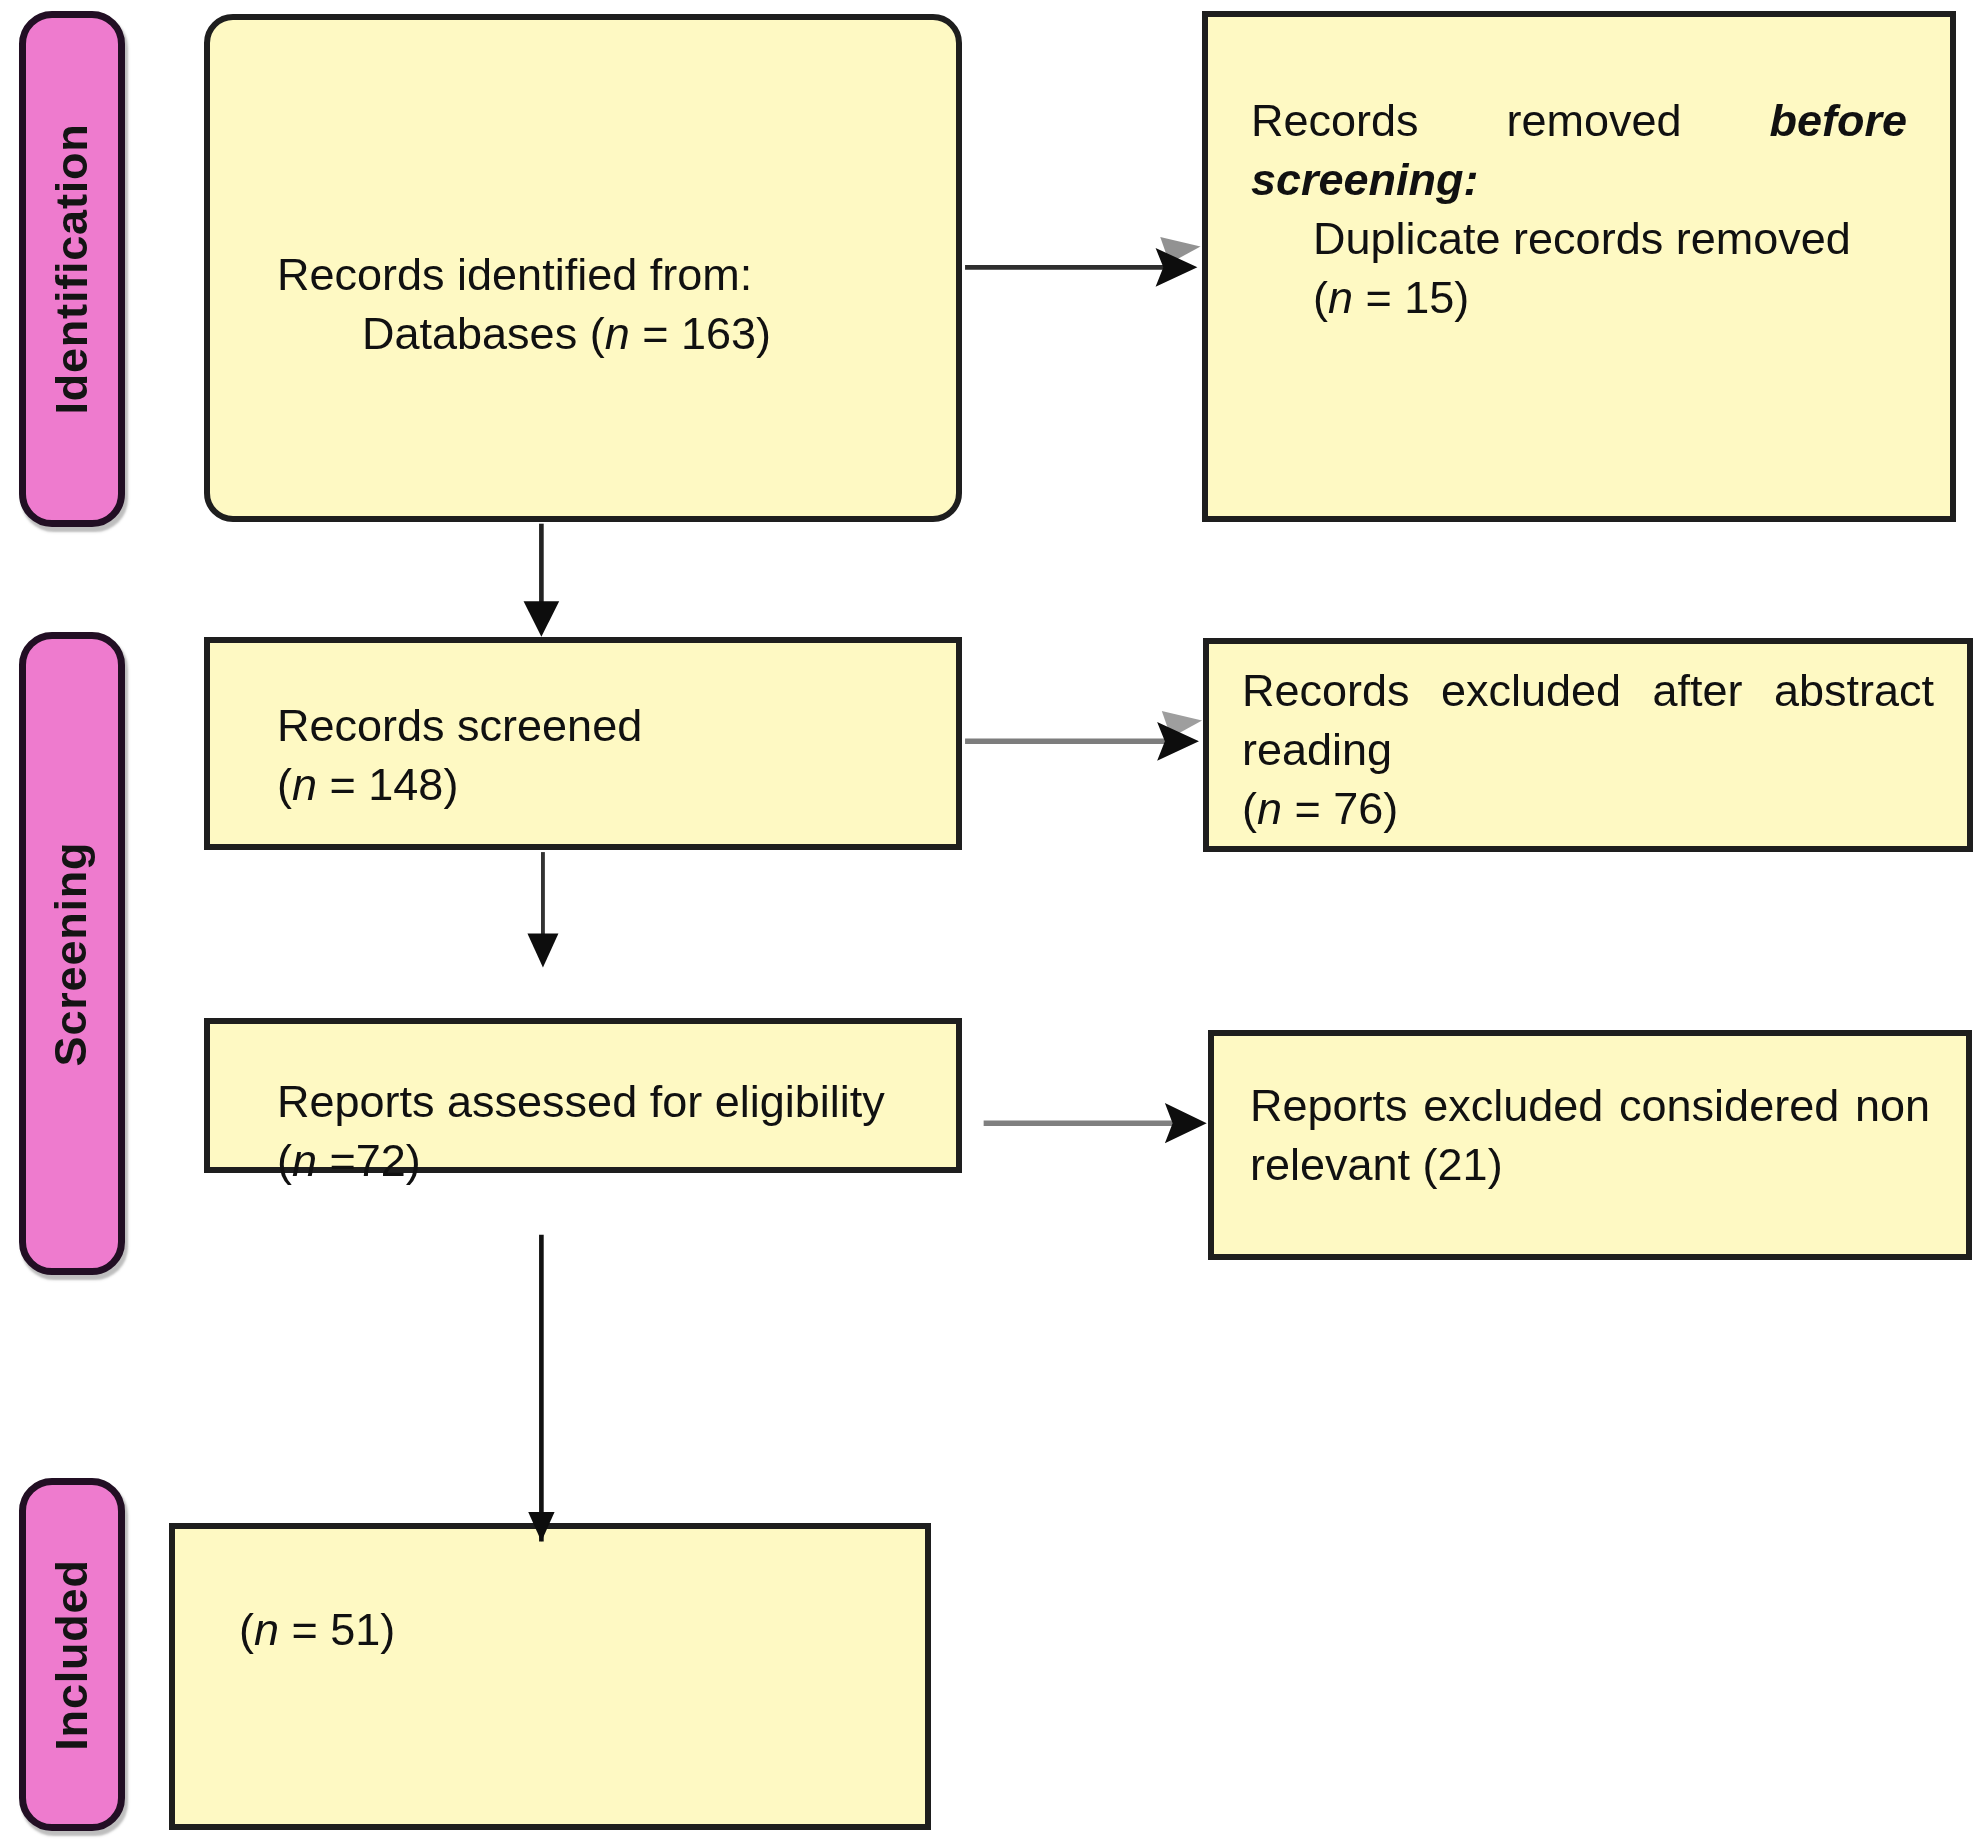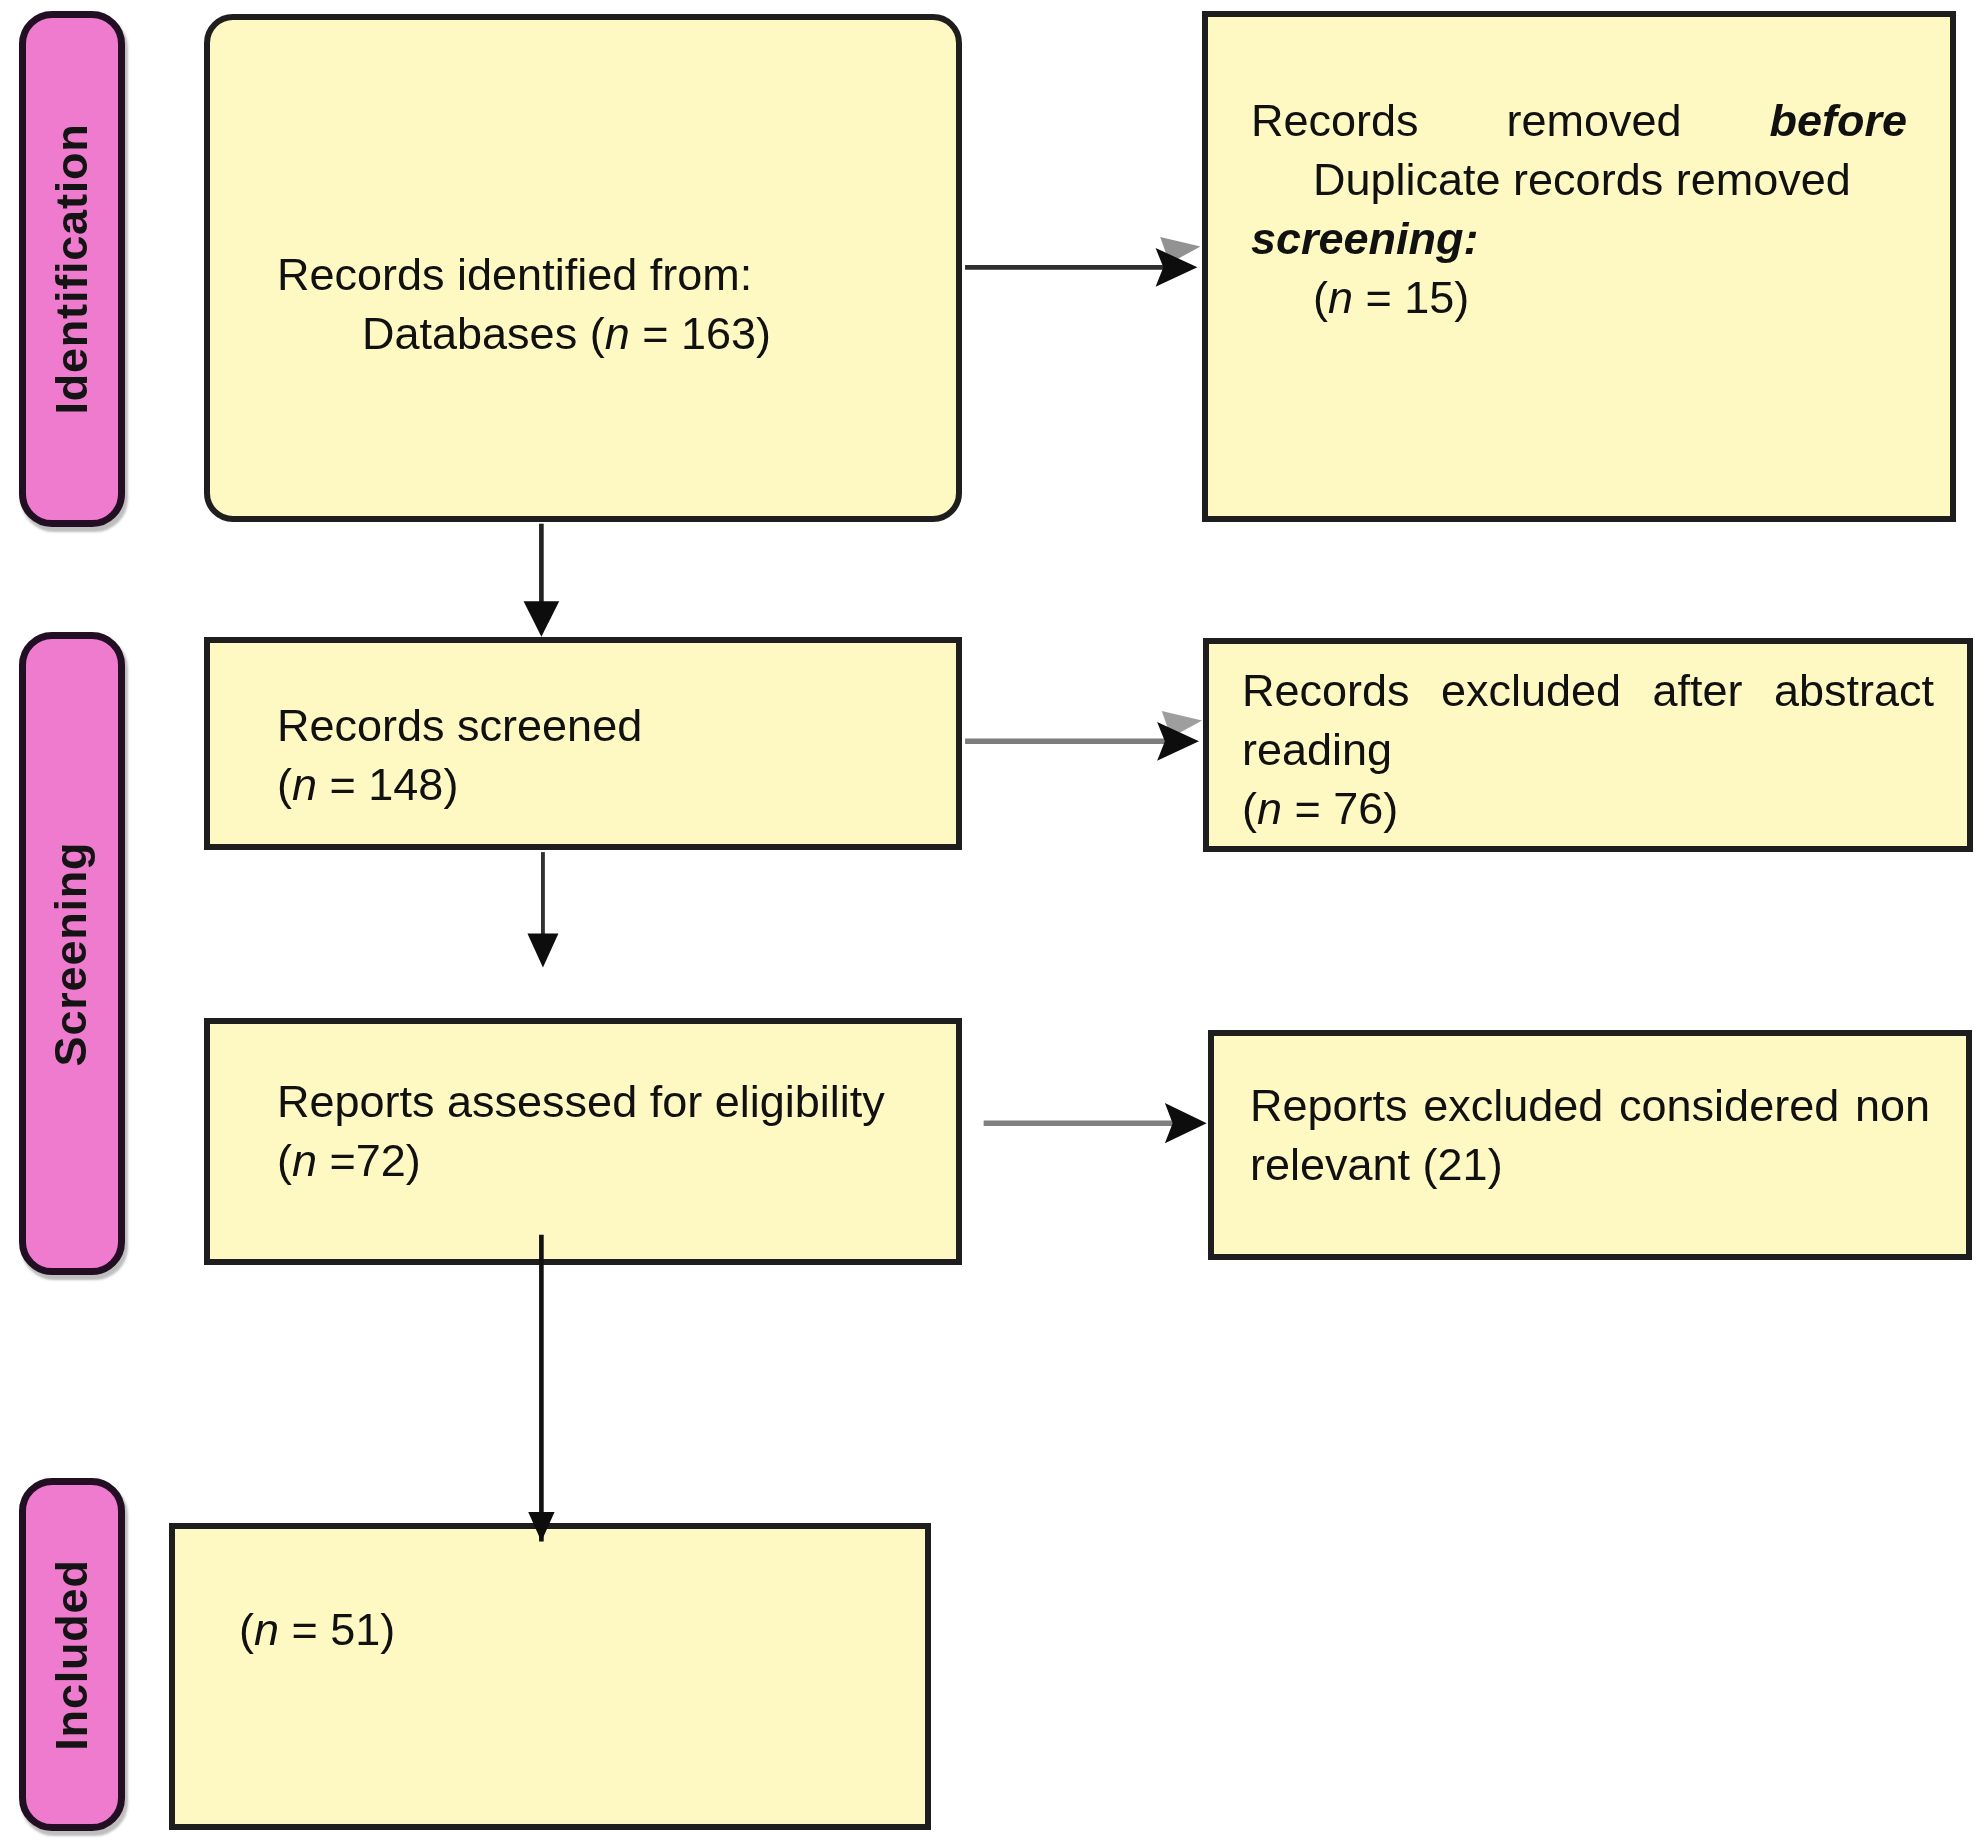--- a/index.html
+++ b/index.html
@@ -89,42 +89,42 @@
     <div class="line"><span>Records identified from:</span></div>
     <div class="line indent-110"><span>Databases (</span><span class="it">n</span><span> = 163)</span></div>
   </div>
 
   <div class="box" style="left:1202px; top:11px; width:754px; height:511px; padding:74px 43px 0 43px;">
     <div class="jline">
       <span>Records</span>
       <span>removed</span>
       <span class="bi">before</span>
     </div>
+    <div class="line bi">screening:</div>
     <div class="line indent-80">Duplicate records removed</div>
-    <div class="line bi">screening:</div>
     <div class="line indent-80"><span>(</span><span class="it">n</span><span> = 15)</span></div>
   </div>
 
   <div class="box" style="left:204px; top:637px; width:758px; height:213px; padding:53px 31px 0 67px;">
     <div class="line">Records screened</div>
     <div class="line"><span>(</span><span class="it">n</span><span> = 148)</span></div>
   </div>
 
   <div class="box" style="left:1203px; top:638px; width:770px; height:214px; padding:17px 33px 0 33px;">
     <div class="jline">
       <span>Records</span>
       <span>excluded</span>
       <span>after</span>
       <span>abstract</span>
     </div>
     <div class="line">reading</div>
     <div class="line"><span>(</span><span class="it">n</span><span> = 76)</span></div>
   </div>
 
-  <div class="box" style="left:204px; top:1018px; width:758px; height:247px; padding:48px 31px 0 67px;">
+  <div class="box" style="left:204px; top:1018px; width:758px; height:155px; padding:48px 31px 0 67px;">
     <div class="line">Reports assessed for eligibility</div>
     <div class="line"><span>(</span><span class="it">n</span><span> =72)</span></div>
   </div>
 
   <div class="box" style="left:1208px; top:1030px; width:764px; height:230px; padding:40px 36px 16px 36px;">
     <div class="jline">
       <span>Reports</span>
       <span>excluded</span>
       <span>considered</span>
       <span>non</span>

